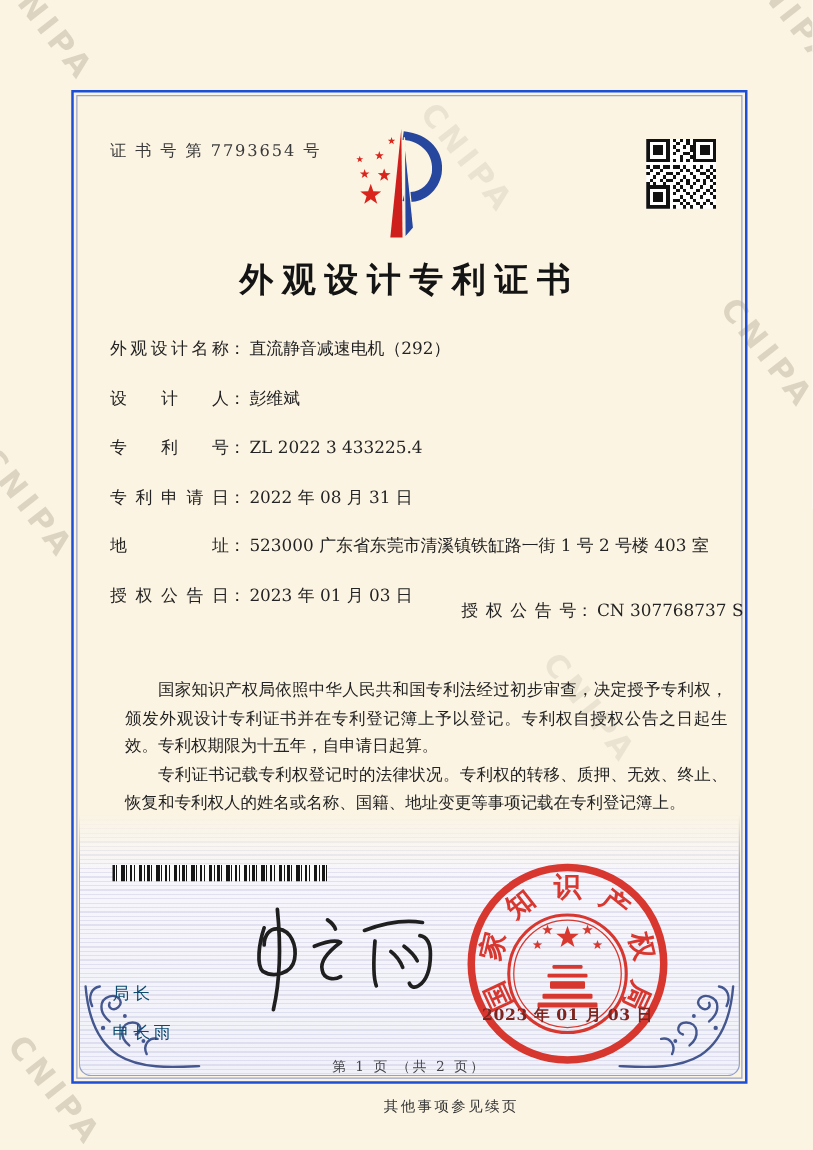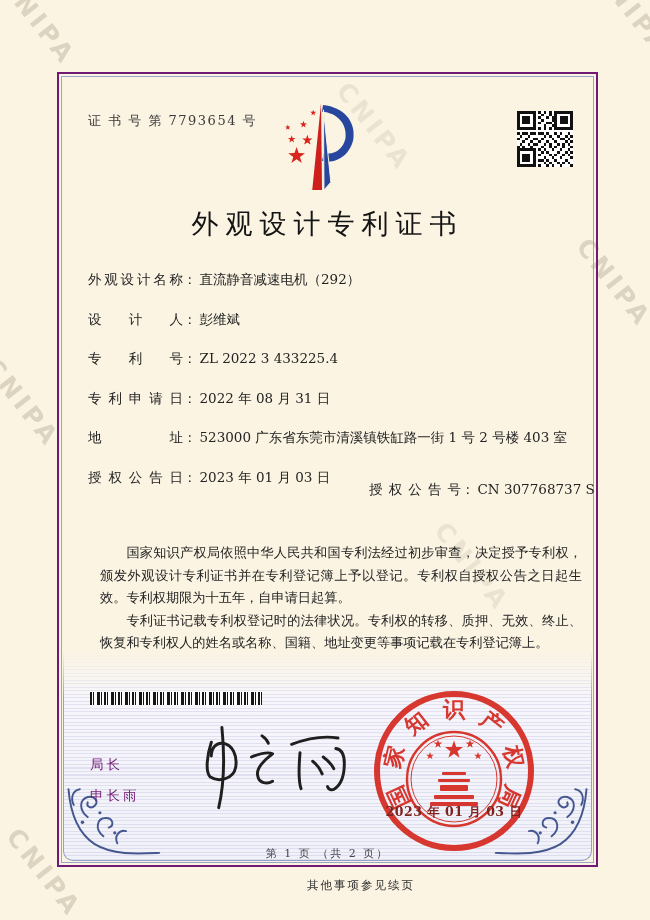--- a/index.html
+++ b/index.html
@@ -13,35 +13,35 @@
     position:absolute; z-index:1; pointer-events:none;
     font-family:"DejaVu Sans","Liberation Sans",sans-serif;
     font-weight:bold; font-size:25px; letter-spacing:4px;
     color:rgba(148,136,114,0.30); transform:rotate(52deg);
     white-space:nowrap;
   }
   .wm.light{color:rgba(150,140,120,0.16);}
   
   .frame{
     position:absolute; z-index:2; left:57px; top:72px; width:537px; height:791px;
-    border:2px solid #701a75;
+    border:2px solid #1d4ed8;
   }
   .frame::before{
     content:""; position:absolute; inset:2px;
     border:1px solid #9aa5c8; pointer-events:none;
   }
   .cert-no{
     position:absolute; left:29px; top:38px;
     font-size:13px; letter-spacing:1.5px; color:#3a3a3a; white-space:nowrap;
   }
   .logo{position:absolute; left:220px; top:26px; width:88px; height:98px;}
   .qr{position:absolute; left:458px; top:37px; width:56px; height:56px;}
   .title{
     position:absolute; left:0; top:132px; width:100%; text-align:center;
-    font-size:27px; font-weight:normal; letter-spacing:7px; color:#141414; white-space:nowrap;
+    font-size:27px; font-weight:bold; letter-spacing:7px; color:#141414; white-space:nowrap;
   }
   
   .fields{
     position:absolute; left:29px; top:198px; width:484px;
     font-size:13.5px; color:#232323;
   }
   .frow{margin-bottom:24.5px; white-space:nowrap; position:relative; line-height:15px;}
   .flabel{
     display:inline-block; width:95px; vertical-align:bottom;
     text-align:justify; text-align-last:justify;
@@ -79,23 +79,23 @@
   
   .barcode{
     position:absolute; left:31px; top:618px; width:172px; height:13px;
     background:repeating-linear-gradient(90deg,
       #161616 0px,#161616 2px,#fbfbfb 2px,#fbfbfb 3px,
       #161616 3px,#161616 4px,#fbfbfb 4px,#fbfbfb 7px,
       #161616 7px,#161616 10px,#fbfbfb 10px,#fbfbfb 11px,
       #161616 11px,#161616 12px,#fbfbfb 12px,#fbfbfb 14px);
   }
   .signer{
-    position:absolute; left:31px; top:682px;
+    position:absolute; left:31px; top:712px;
     font-family:Liberation Sans, sans-serif;
-    font-size:13.5px; color:#701a75; letter-spacing:3px;
+    font-size:13.5px; color:#0c4a6e; letter-spacing:3px;
   }
   .signer .name{margin-top:13px;}
   .signature{position:absolute; left:120px; top:645px; width:185px; height:95px;}
   .seal{position:absolute; left:310px; top:612px; width:170px; height:170px;}
   .seal-date{
     position:absolute; left:310px; top:730px; width:170px; text-align:center;
     font-size:12.5px; font-weight:bold; color:#7e231d; letter-spacing:0.5px;
     white-space:nowrap;
   }
   .pageinfo{

